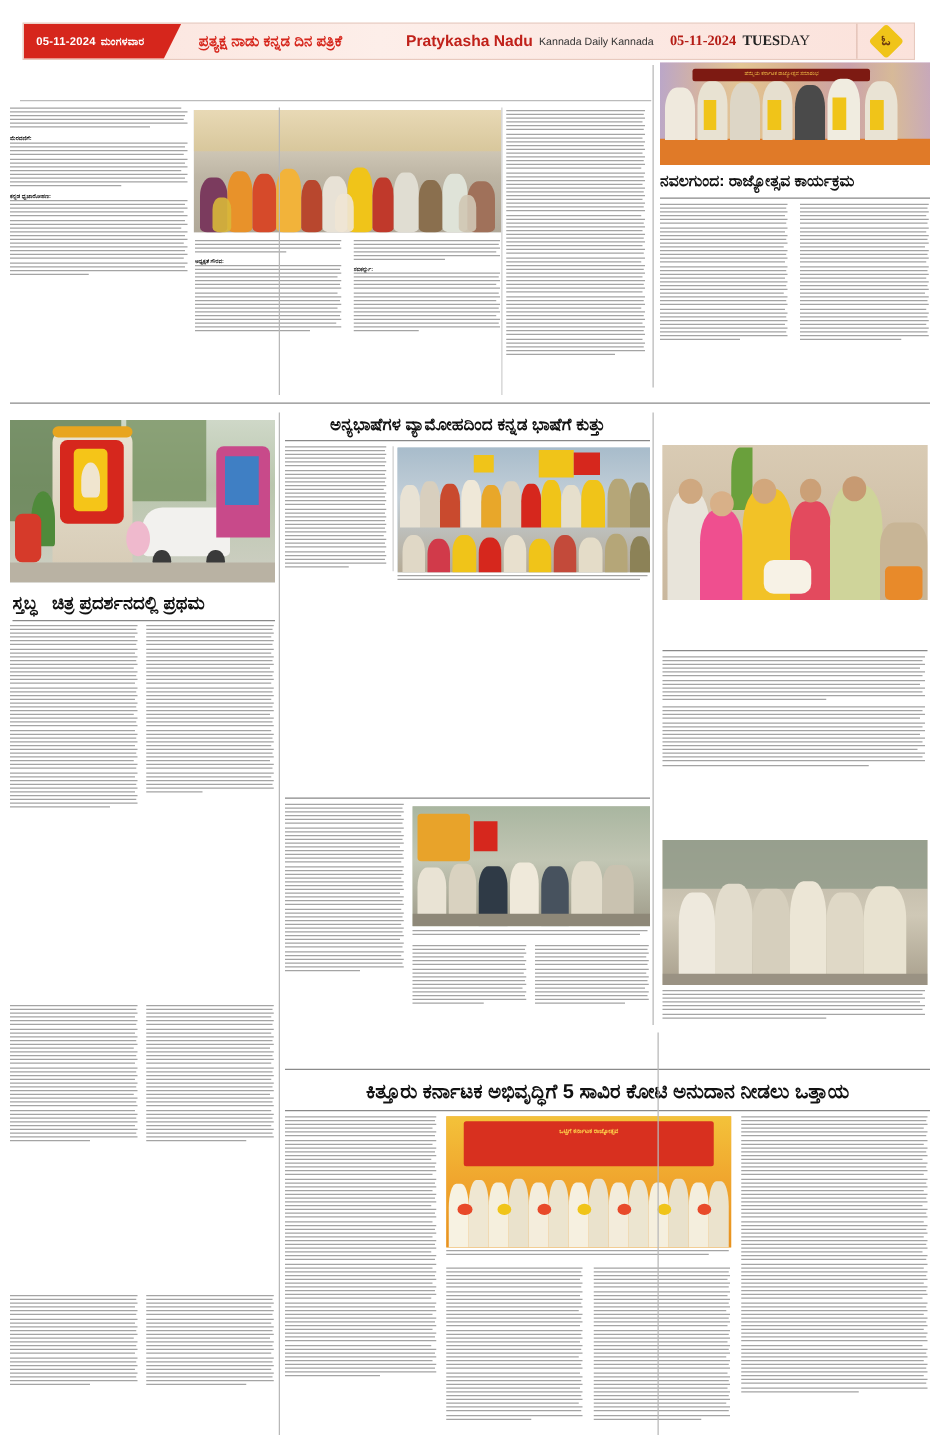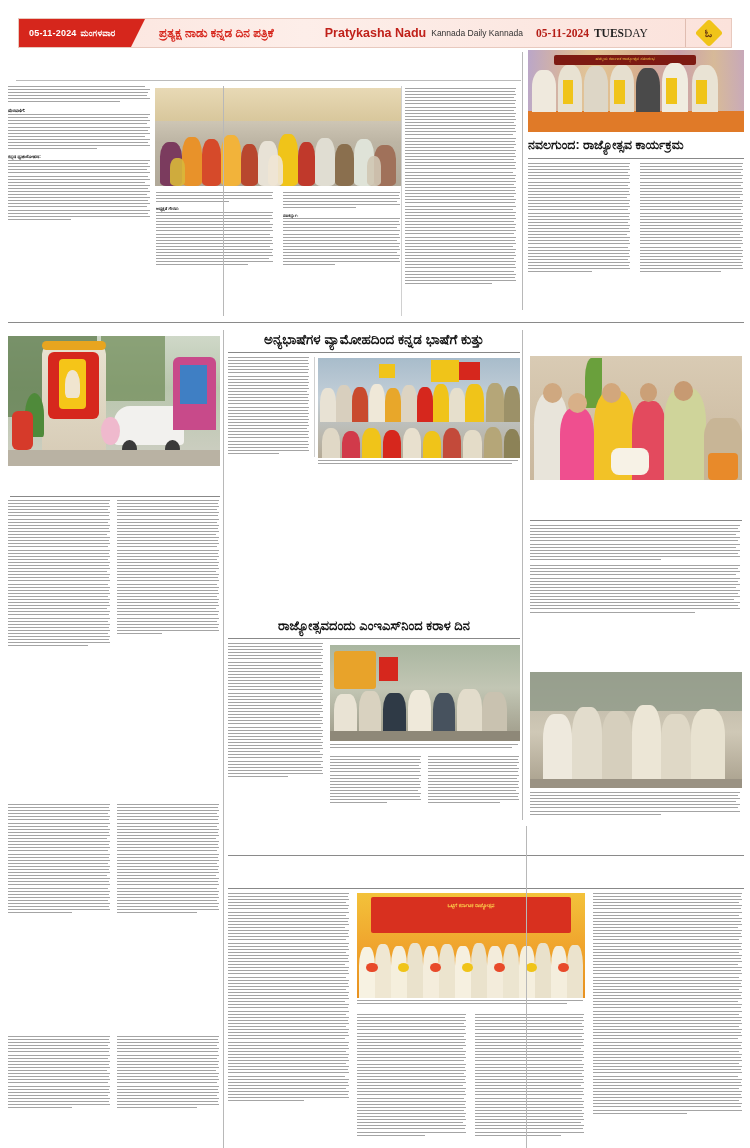--- a/index.html
+++ b/index.html
@@ -581,20 +581,21 @@
     <div class="fakeline" style="width:99%"></div>
       <div class="fakeline" style="width:98%"></div>
     <div class="fakeline" style="width:99%"></div>
       <div class="fakeline" style="width:97%"></div>
     <div class="fakeline" style="width:99%"></div>
       <div class="fakeline" style="width:98%"></div>
     <div class="fakeline" style="width:99%"></div>
       <div class="fakeline short"></div>
   </div>
 
+  <div class="kn-head" style="position:absolute; left:10px; top:474px; width:210px; font-size:14.5px; text-align:left;">ಸ್ತಬ್ಧಚಿತ್ರ ಪ್ರದರ್ಶನದಲ್ಲಿ ಪ್ರಥಮ</div>
   <div class="rule hrule" style="left:10px; top:496px; width:210px; background:#888;"></div>
 
   <div style="position:absolute; left:8px; top:500px; width:103px;" class="cap">
     <div class="fakeline" style="width:99%"></div>
       <div class="fakeline" style="width:98%"></div>
     <div class="fakeline" style="width:99%"></div>
       <div class="fakeline" style="width:97%"></div>
     <div class="fakeline" style="width:99%"></div>
       <div class="fakeline" style="width:98%"></div>
     <div class="fakeline" style="width:99%"></div>
@@ -680,21 +681,20 @@
     <div class="fakeline" style="width:99%"></div>
       <div class="fakeline" style="width:98%"></div>
     <div class="fakeline" style="width:99%"></div>
       <div class="fakeline" style="width:97%"></div>
     <div class="fakeline" style="width:99%"></div>
       <div class="fakeline" style="width:98%"></div>
     <div class="fakeline" style="width:99%"></div>
       <div class="fakeline short3"></div>
   </div>
 
-  <div class="kn-head" style="position:absolute; left:228px; top:618px; width:292px; font-size:13px; text-align:center;">ರಾಜ್ಯೋತ್ಸವದಂದು ಎಂಇಎಸ್‌ನಿಂದ ಕರಾಳ ದಿನ</div>
   <div class="rule hrule" style="left:228px; top:638px; width:292px; background:#888;"></div>
 
   <div style="position:absolute; left:228px; top:643px; width:96px;" class="cap">
     <div class="fakeline" style="width:99%"></div>
       <div class="fakeline" style="width:98%"></div>
     <div class="fakeline" style="width:99%"></div>
       <div class="fakeline" style="width:97%"></div>
     <div class="fakeline" style="width:99%"></div>
       <div class="fakeline" style="width:98%"></div>
     <div class="fakeline" style="width:99%"></div>
@@ -921,20 +921,21 @@
       <div class="fakeline" style="width:98%"></div>
     <div class="fakeline" style="width:99%"></div>
       <div class="fakeline" style="width:97%"></div>
     <div class="fakeline" style="width:99%"></div>
       <div class="fakeline" style="width:98%"></div>
     <div class="fakeline" style="width:99%"></div>
       <div class="fakeline short2"></div>
   </div>
 
   <div class="rule hrule" style="left:228px; top:855px; width:516px; background:#8a8a8a;"></div>
+  <div class="kn-head" style="position:absolute; left:228px; top:864px; width:516px; font-size:16px; text-align:center;">ಕಿತ್ತೂರು ಕರ್ನಾಟಕ ಅಭಿವೃದ್ಧಿಗೆ 5 ಸಾವಿರ ಕೋಟಿ ಅನುದಾನ ನೀಡಲು ಒತ್ತಾಯ</div>
   <div class="rule hrule" style="left:228px; top:888px; width:516px; background:#888;"></div>
 
   <div style="position:absolute; left:228px; top:893px; width:122px;" class="cap">
     <div class="fakeline" style="width:99%"></div>
       <div class="fakeline" style="width:98%"></div>
     <div class="fakeline" style="width:99%"></div>
       <div class="fakeline" style="width:97%"></div>
     <div class="fakeline" style="width:99%"></div>
       <div class="fakeline" style="width:98%"></div>
     <div class="fakeline" style="width:99%"></div>

